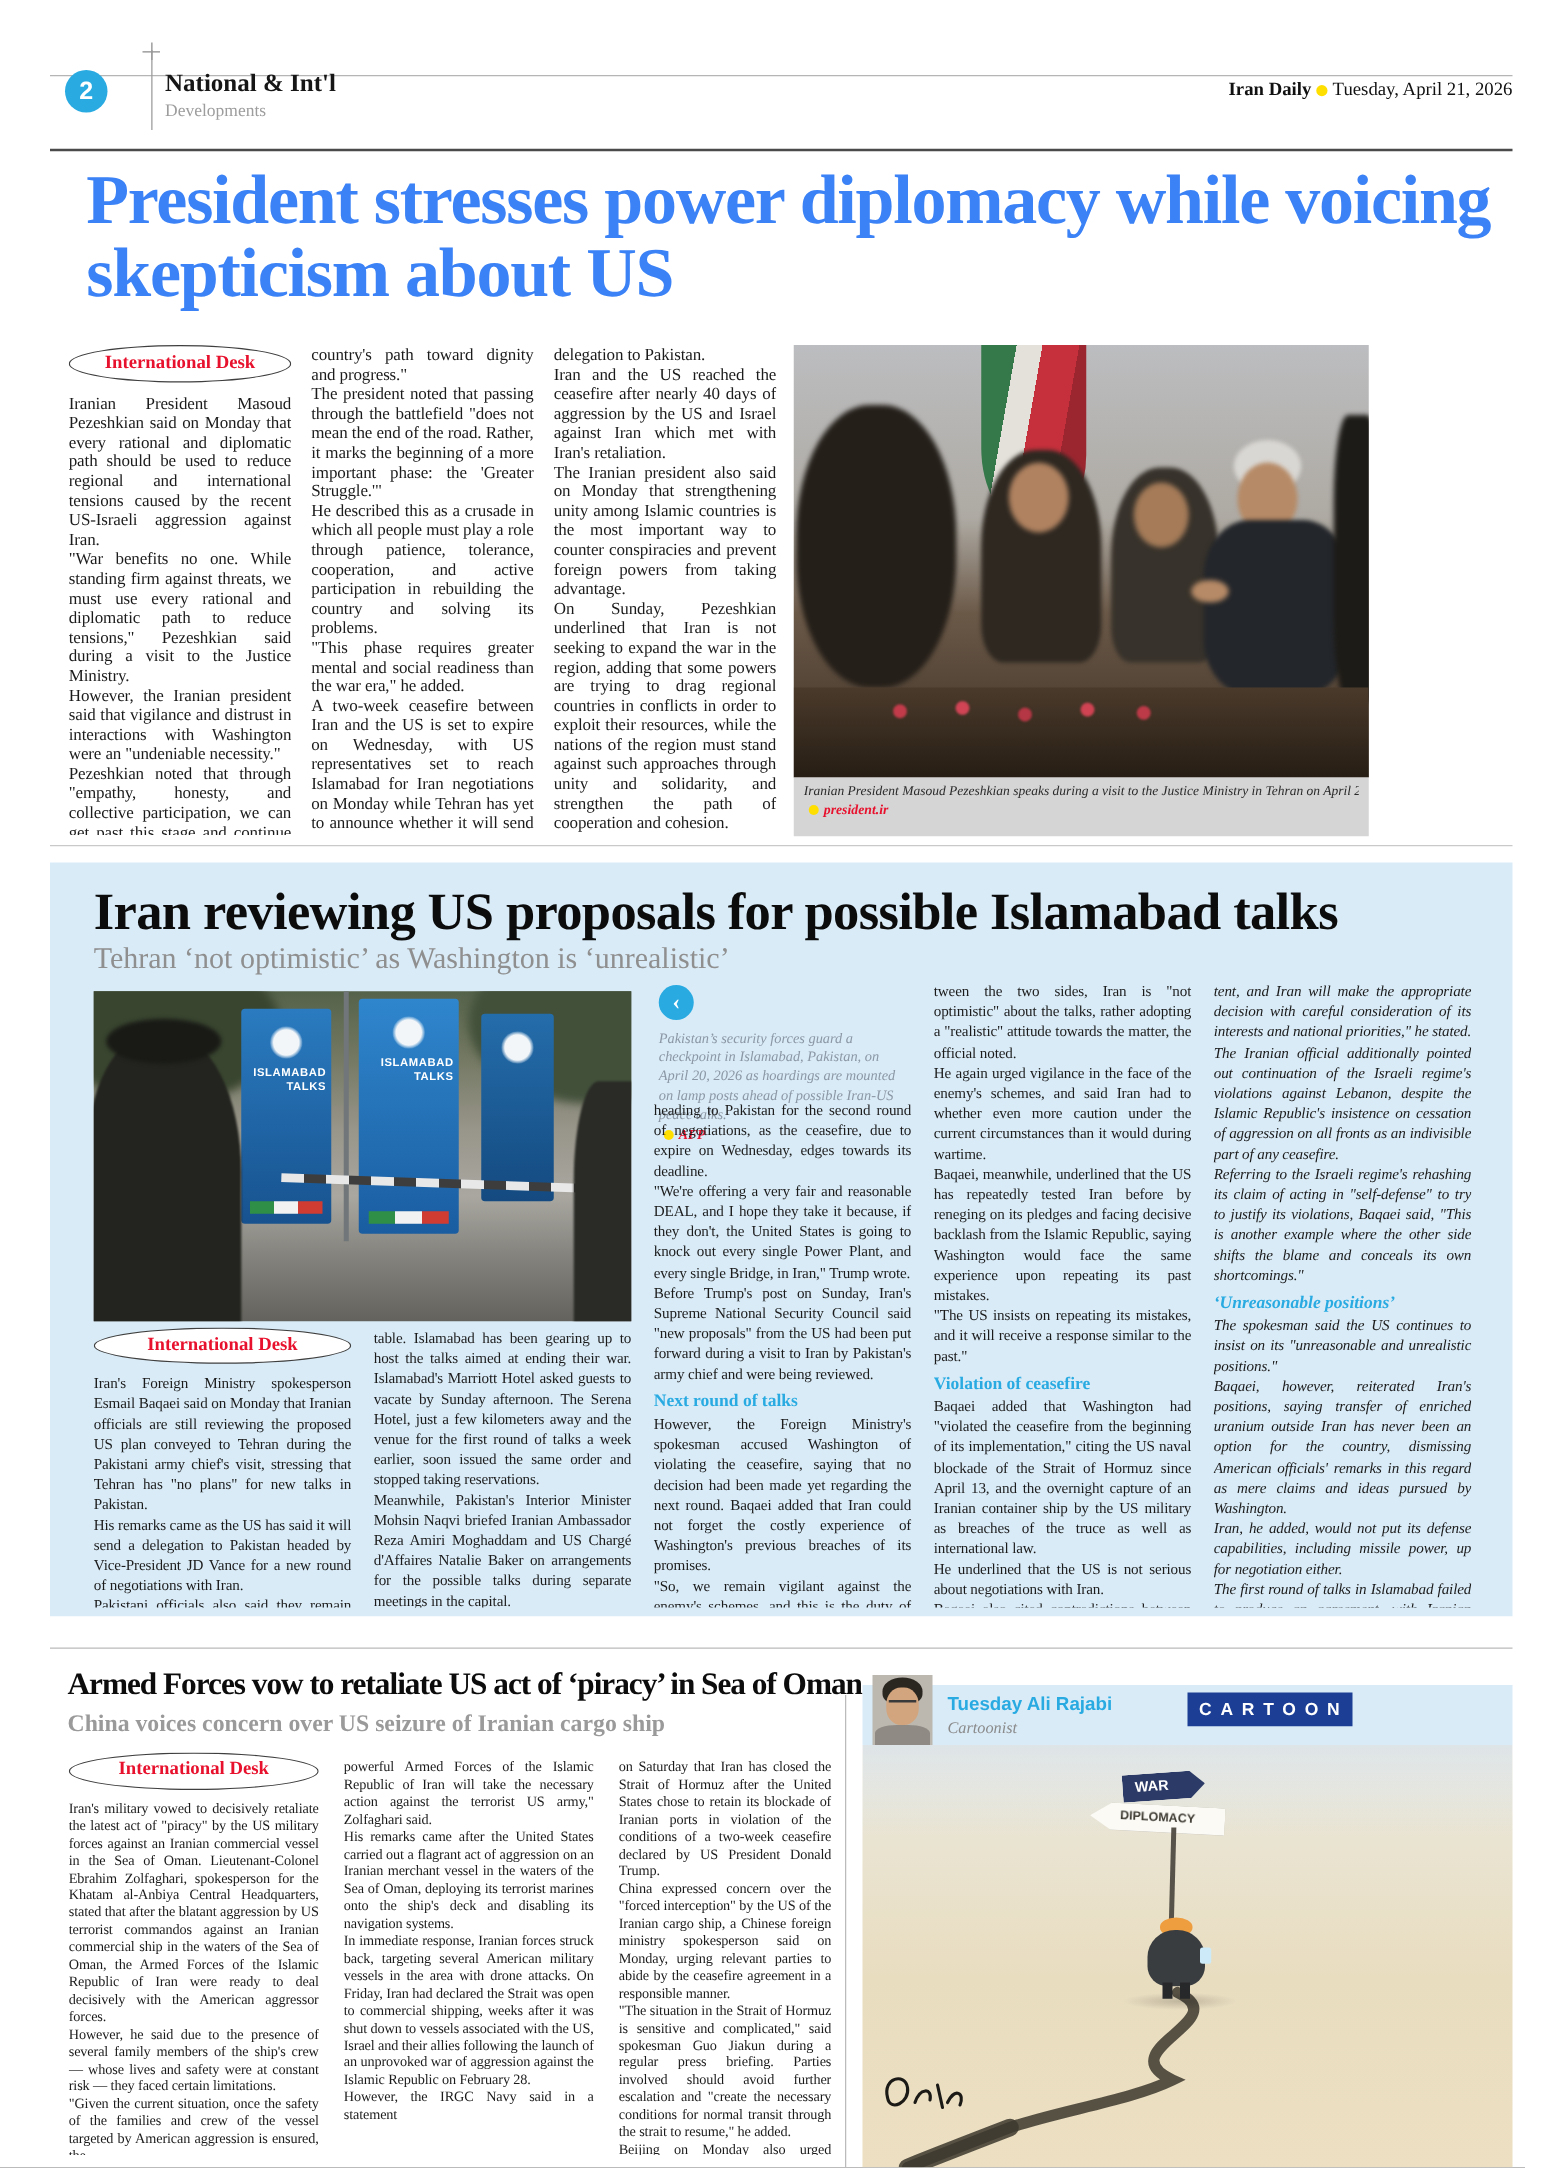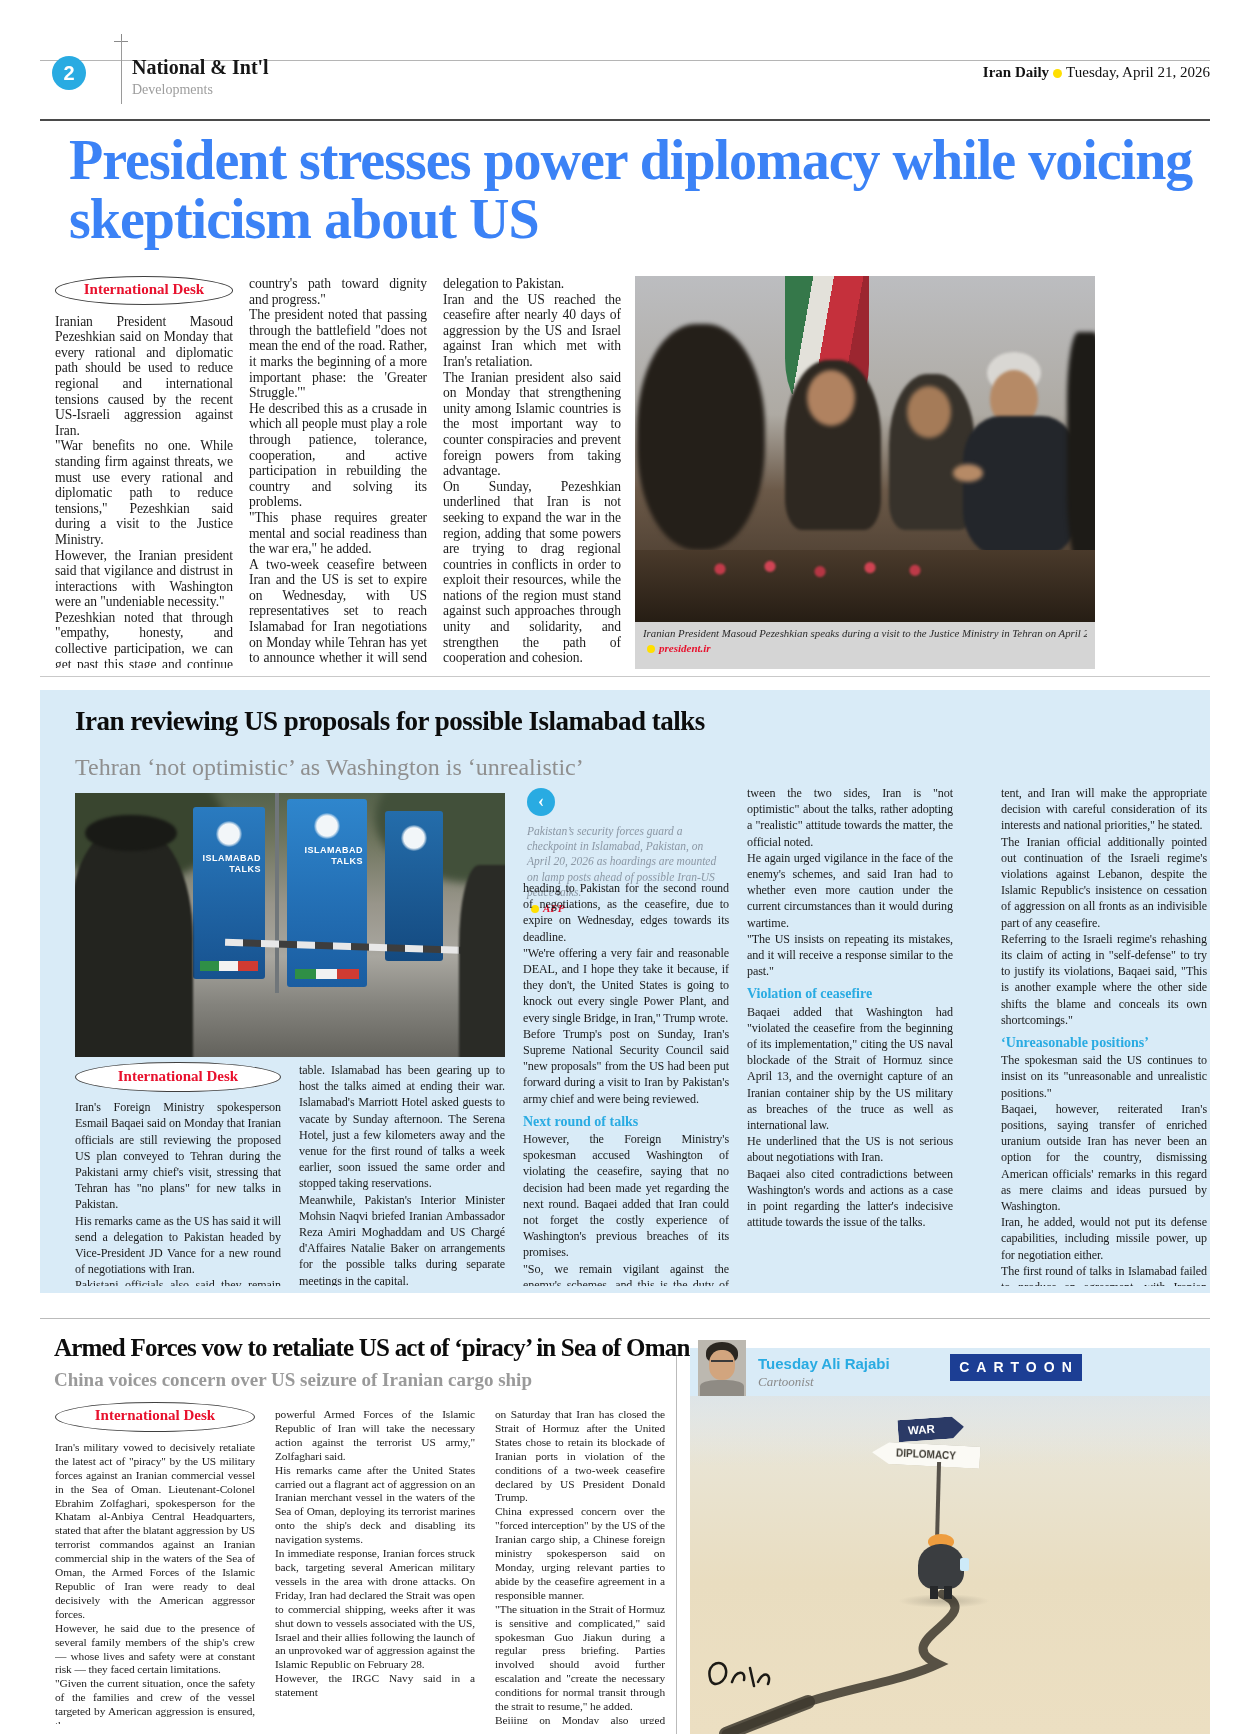--- a/index.html
+++ b/index.html
@@ -69,21 +69,21 @@
   .photo1-cap{position:absolute; left:635px; top:622px; width:460px; height:47px;
     background:#d5d5d5; padding:5px 8px 4px;}
   .photo1-cap .cap{font-size:10.8px; font-style:italic; color:#2a2a2a; line-height:1.25;
     white-space:nowrap; overflow:hidden;}
   .credit{font-size:11px; font-style:italic; font-weight:bold; color:var(--red); margin-top:2px;}
   .credit .dot{width:8px; height:8px;}
   .rule-mid{position:absolute; left:40px; top:676px; width:1170px; height:1px; background:#c9c9c9;}
   
   .panel{position:absolute; left:40px; top:690px; width:1170px; height:603px; background:var(--panel);}
   .a2-headline{position:absolute; left:35px; top:16px; width:1100px;
-    font-size:27px; font-weight:bold; letter-spacing:-0.5px; color:#0c0c0c;}
+    font-size:42px; font-weight:bold; letter-spacing:-0.5px; color:#0c0c0c;}
   .a2-subhead{position:absolute; left:35px; top:64px; font-size:24px; font-weight:normal; color:var(--graytext);}
   .photo2{position:absolute; left:35px; top:103px; width:430px; height:264px; overflow:hidden;
     background:linear-gradient(180deg,#55624a 0%,#70765f 18%,#98958a 42%,#a9a7a0 62%,#84837d 80%,#63625c 100%);}
   .p2-fol-l{left:-30px; top:-30px; width:180px; height:120px; background:#39452f; filter:blur(4px);}
   .p2-fol-r{left:300px; top:-40px; width:200px; height:130px; background:#42503a; filter:blur(4px);}
   .p2-pole{position:absolute; left:200px; top:0; width:4px; height:200px; background:#70767a;}
   .banner{position:absolute; border-radius:3px; overflow:hidden; text-align:right;}
   .banner .emblem{margin:14px auto 6px; width:26px; height:26px; border-radius:50%;
     background:radial-gradient(circle,#f2f6f9 55%,rgba(255,255,255,.15) 70%);}
   .banner .btxt{color:#fff; font-family:"Liberation Sans",sans-serif; font-weight:bold;
@@ -103,21 +103,21 @@
     border-radius:40% 0 0 0; filter:blur(1px);}
   .capblock{position:absolute; left:487px; top:98px; width:192px;}
   .cap-arrow{width:28px; height:28px; border-radius:50%; background:var(--accent); color:#fff;
     text-align:center; line-height:26px; font-size:18px; font-weight:bold; margin-bottom:8px;}
   .capblock .cap{font-size:11.5px; font-style:italic; color:#8b97a4; line-height:1.32;}
   .a2col{position:absolute; width:206px; overflow:hidden; font-size:12.1px; line-height:16.2px;}
   .a2colA{left:35px;  top:372px; height:224px;}
   .a2colB{left:259px; top:372px; height:224px;}
   .a2colC{left:483px; top:190px; height:406px;}
   .a2colD{left:707px; top:95px;  height:501px;}
-  .a2colE{left:961px; top:95px;  height:501px;}
+  .a2colE{left:931px; top:95px;  height:501px;font-style:italic;}
   .a2col .badge{margin-bottom:7px;}
   
   .rule-low{position:absolute; left:40px; top:1318px; width:1170px; height:1px; background:#bbbbbb;}
   .a3-headline{position:absolute; left:54px; top:1334px; width:640px;
     font-size:25px; font-weight:bold; letter-spacing:-0.8px; color:#0c0c0c;}
   .a3-subhead{position:absolute; left:54px; top:1369px; font-size:19px; font-weight:bold; color:#9a9a9a;}
   .a3col{position:absolute; overflow:hidden; font-size:11.4px; line-height:13.9px;}
   .a3c1{left:55px;  top:1402px; width:200px; height:322px;}
   .a3c2{left:275px; top:1408px; width:200px; height:316px;}
   .a3c3{left:495px; top:1408px; width:170px; height:316px;}
@@ -280,20 +280,21 @@
           <p class="para">Before Trump's post on Sunday, Iran's Supreme National Security Council said "new proposals" from the US had been put forward during a visit to Iran by Pakistan's army chief and were being reviewed.</p>
           <h4 class="sub">Next round of talks</h4>
           <p class="para">However, the Foreign Ministry's spokesman accused Washington of violating the ceasefire, saying that no decision had been made yet regarding the next round. Baqaei added that Iran could not forget the costly experience of Washington's previous breaches of its promises.</p>
           <p class="para">"So, we remain vigilant against the enemy's schemes, and this is the duty of the negotiating team and all Iranian institutions," the spokesman asserted.</p>
         </div>
     </div>
     <div class="a2col a2colD">
       <div>
           <p class="para">tween the two sides, Iran is "not optimistic" about the talks, rather adopting a "realistic" attitude towards the matter, the official noted.</p>
           <p class="para">He again urged vigilance in the face of the enemy's schemes, and said Iran had to whether even more caution under the current circumstances than it would during wartime.</p>
+          <p class="para">Baqaei, meanwhile, underlined that the US has repeatedly tested Iran before by reneging on its pledges and facing decisive backlash from the Islamic Republic, saying Washington would face the same experience upon repeating its past mistakes.</p>
           <p class="para">"The US insists on repeating its mistakes, and it will receive a response similar to the past."</p>
           <h4 class="sub">Violation of ceasefire</h4>
           <p class="para">Baqaei added that Washington had "violated the ceasefire from the beginning of its implementation," citing the US naval blockade of the Strait of Hormuz since April 13, and the overnight capture of an Iranian container ship by the US military as breaches of the truce as well as international law.</p>
           <p class="para">He underlined that the US is not serious about negotiations with Iran.</p>
           <p class="para">Baqaei also cited contradictions between Washington's words and actions as a case in point regarding the latter's indecisive attitude towards the issue of the talks.</p>
         </div>
     </div>
     <div class="a2col a2colE">
       <div>
           <p class="para">tent, and Iran will make the appropriate decision with careful consideration of its interests and national priorities," he stated.</p>

